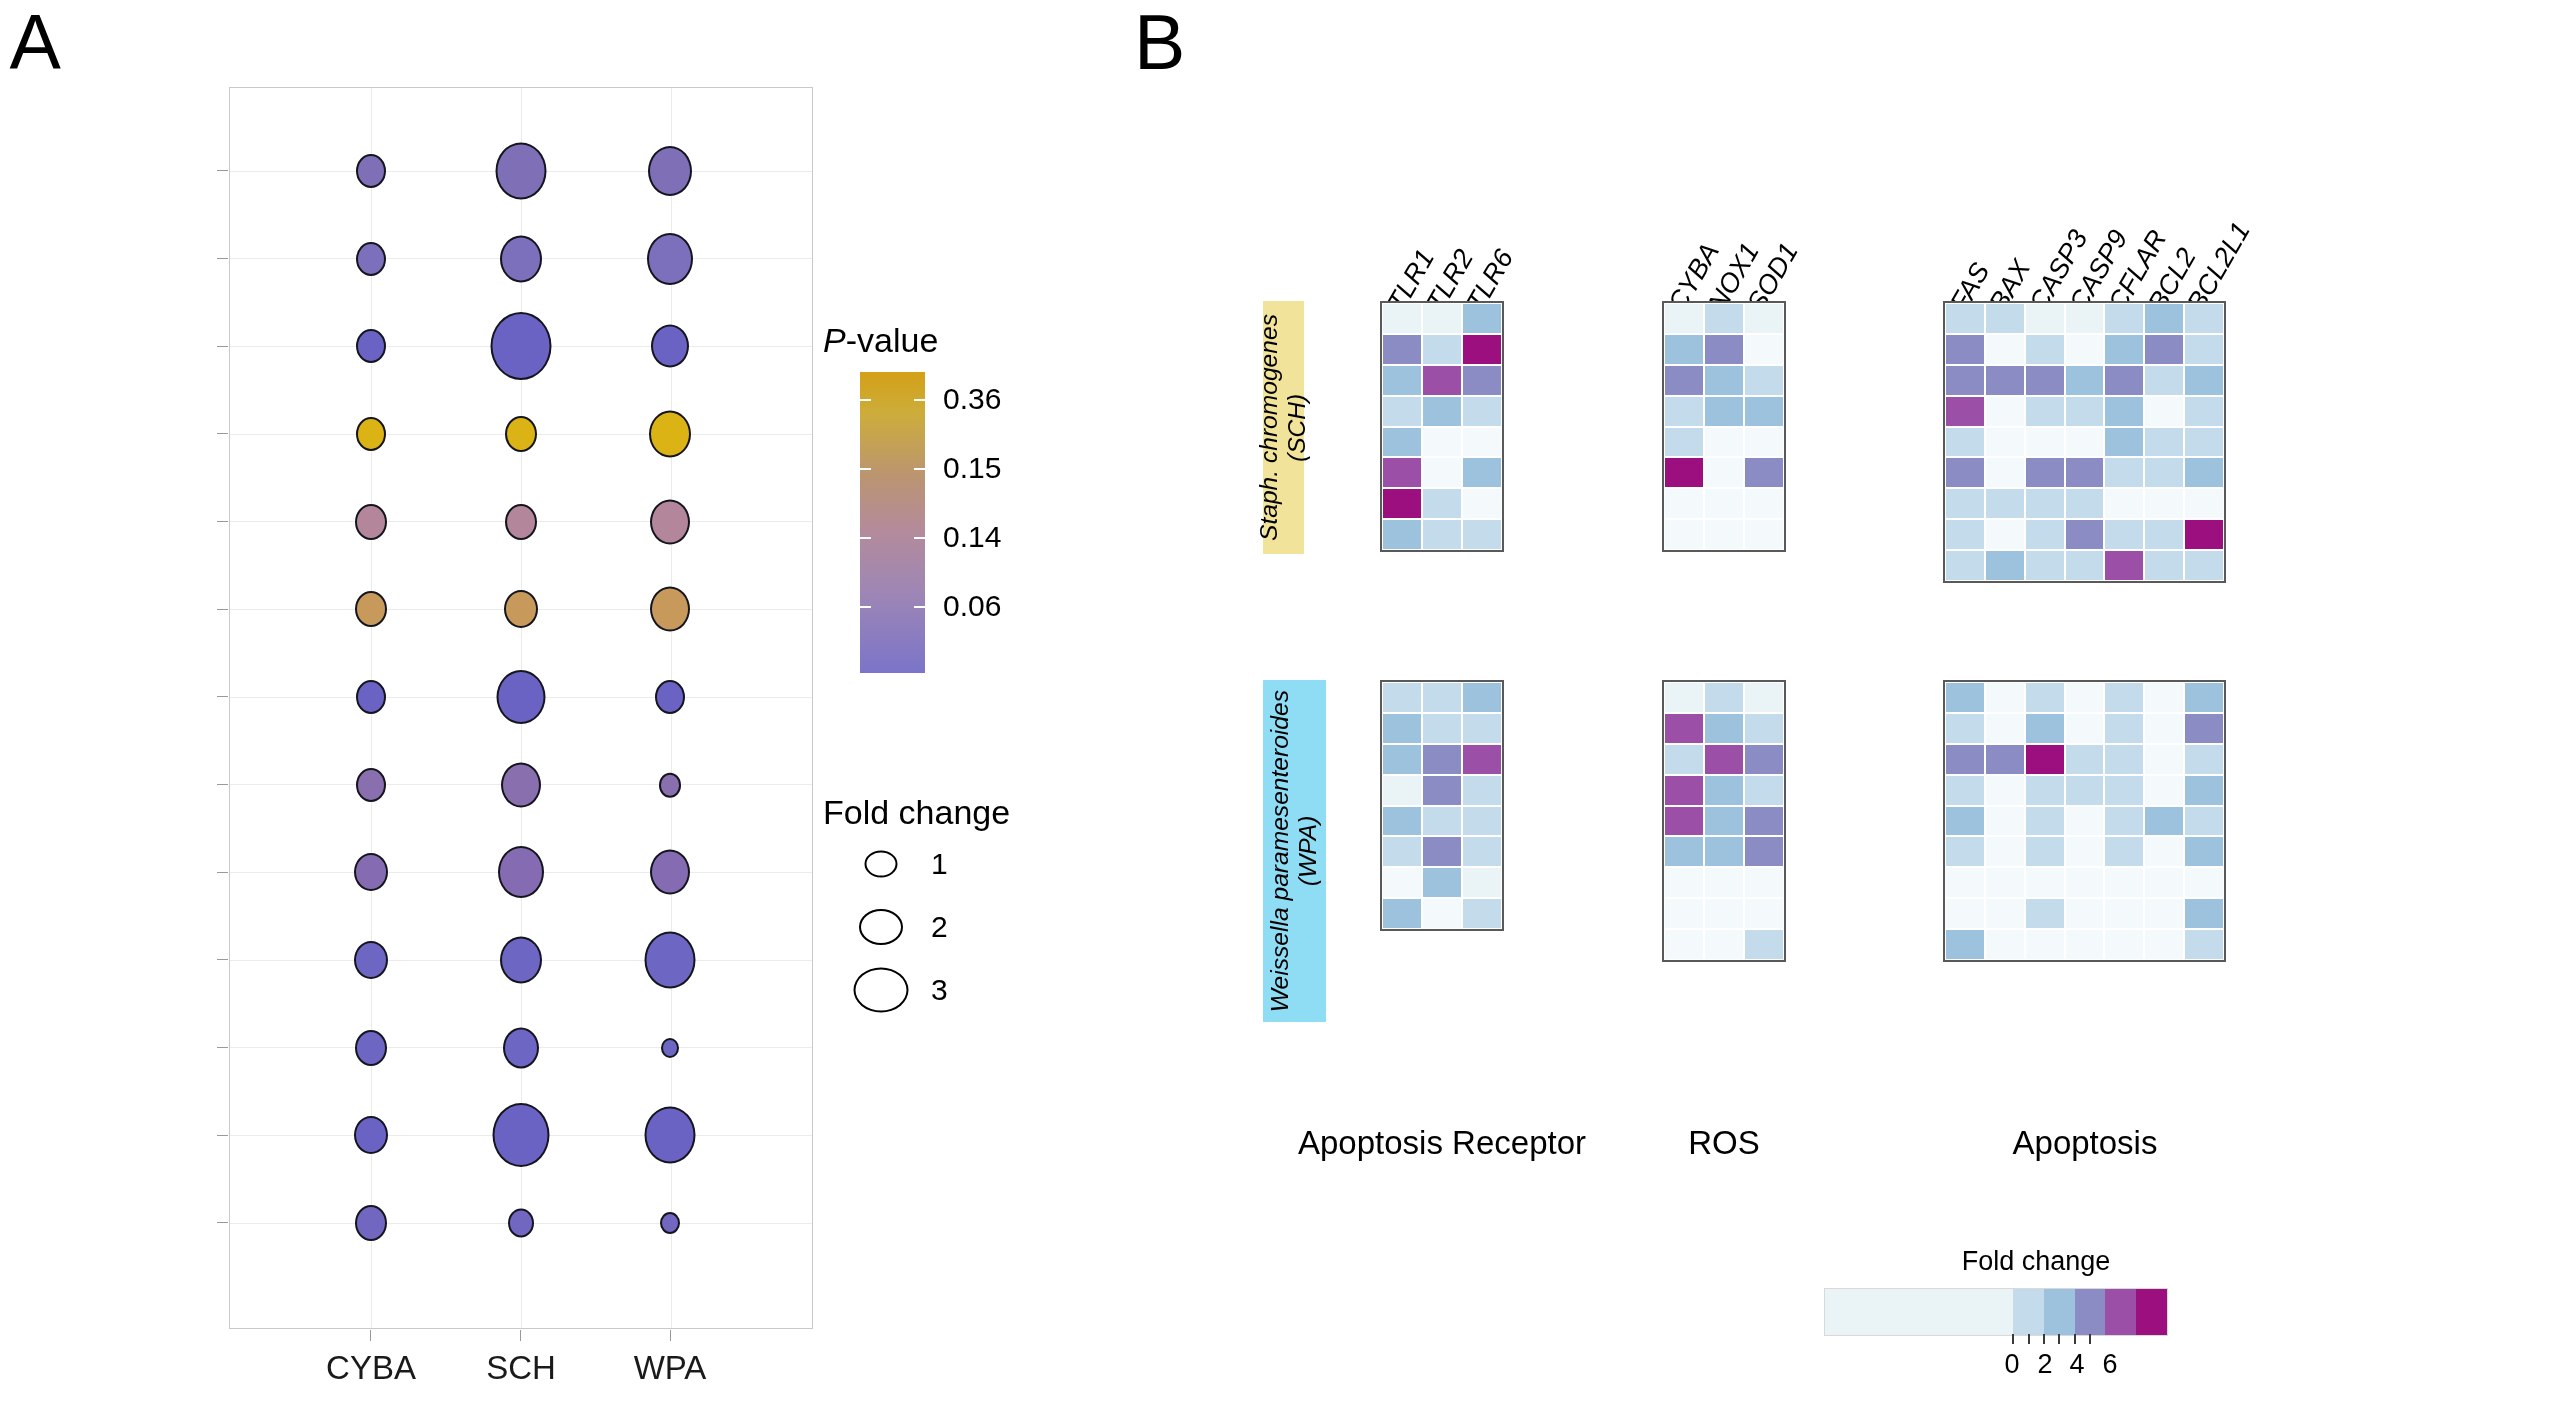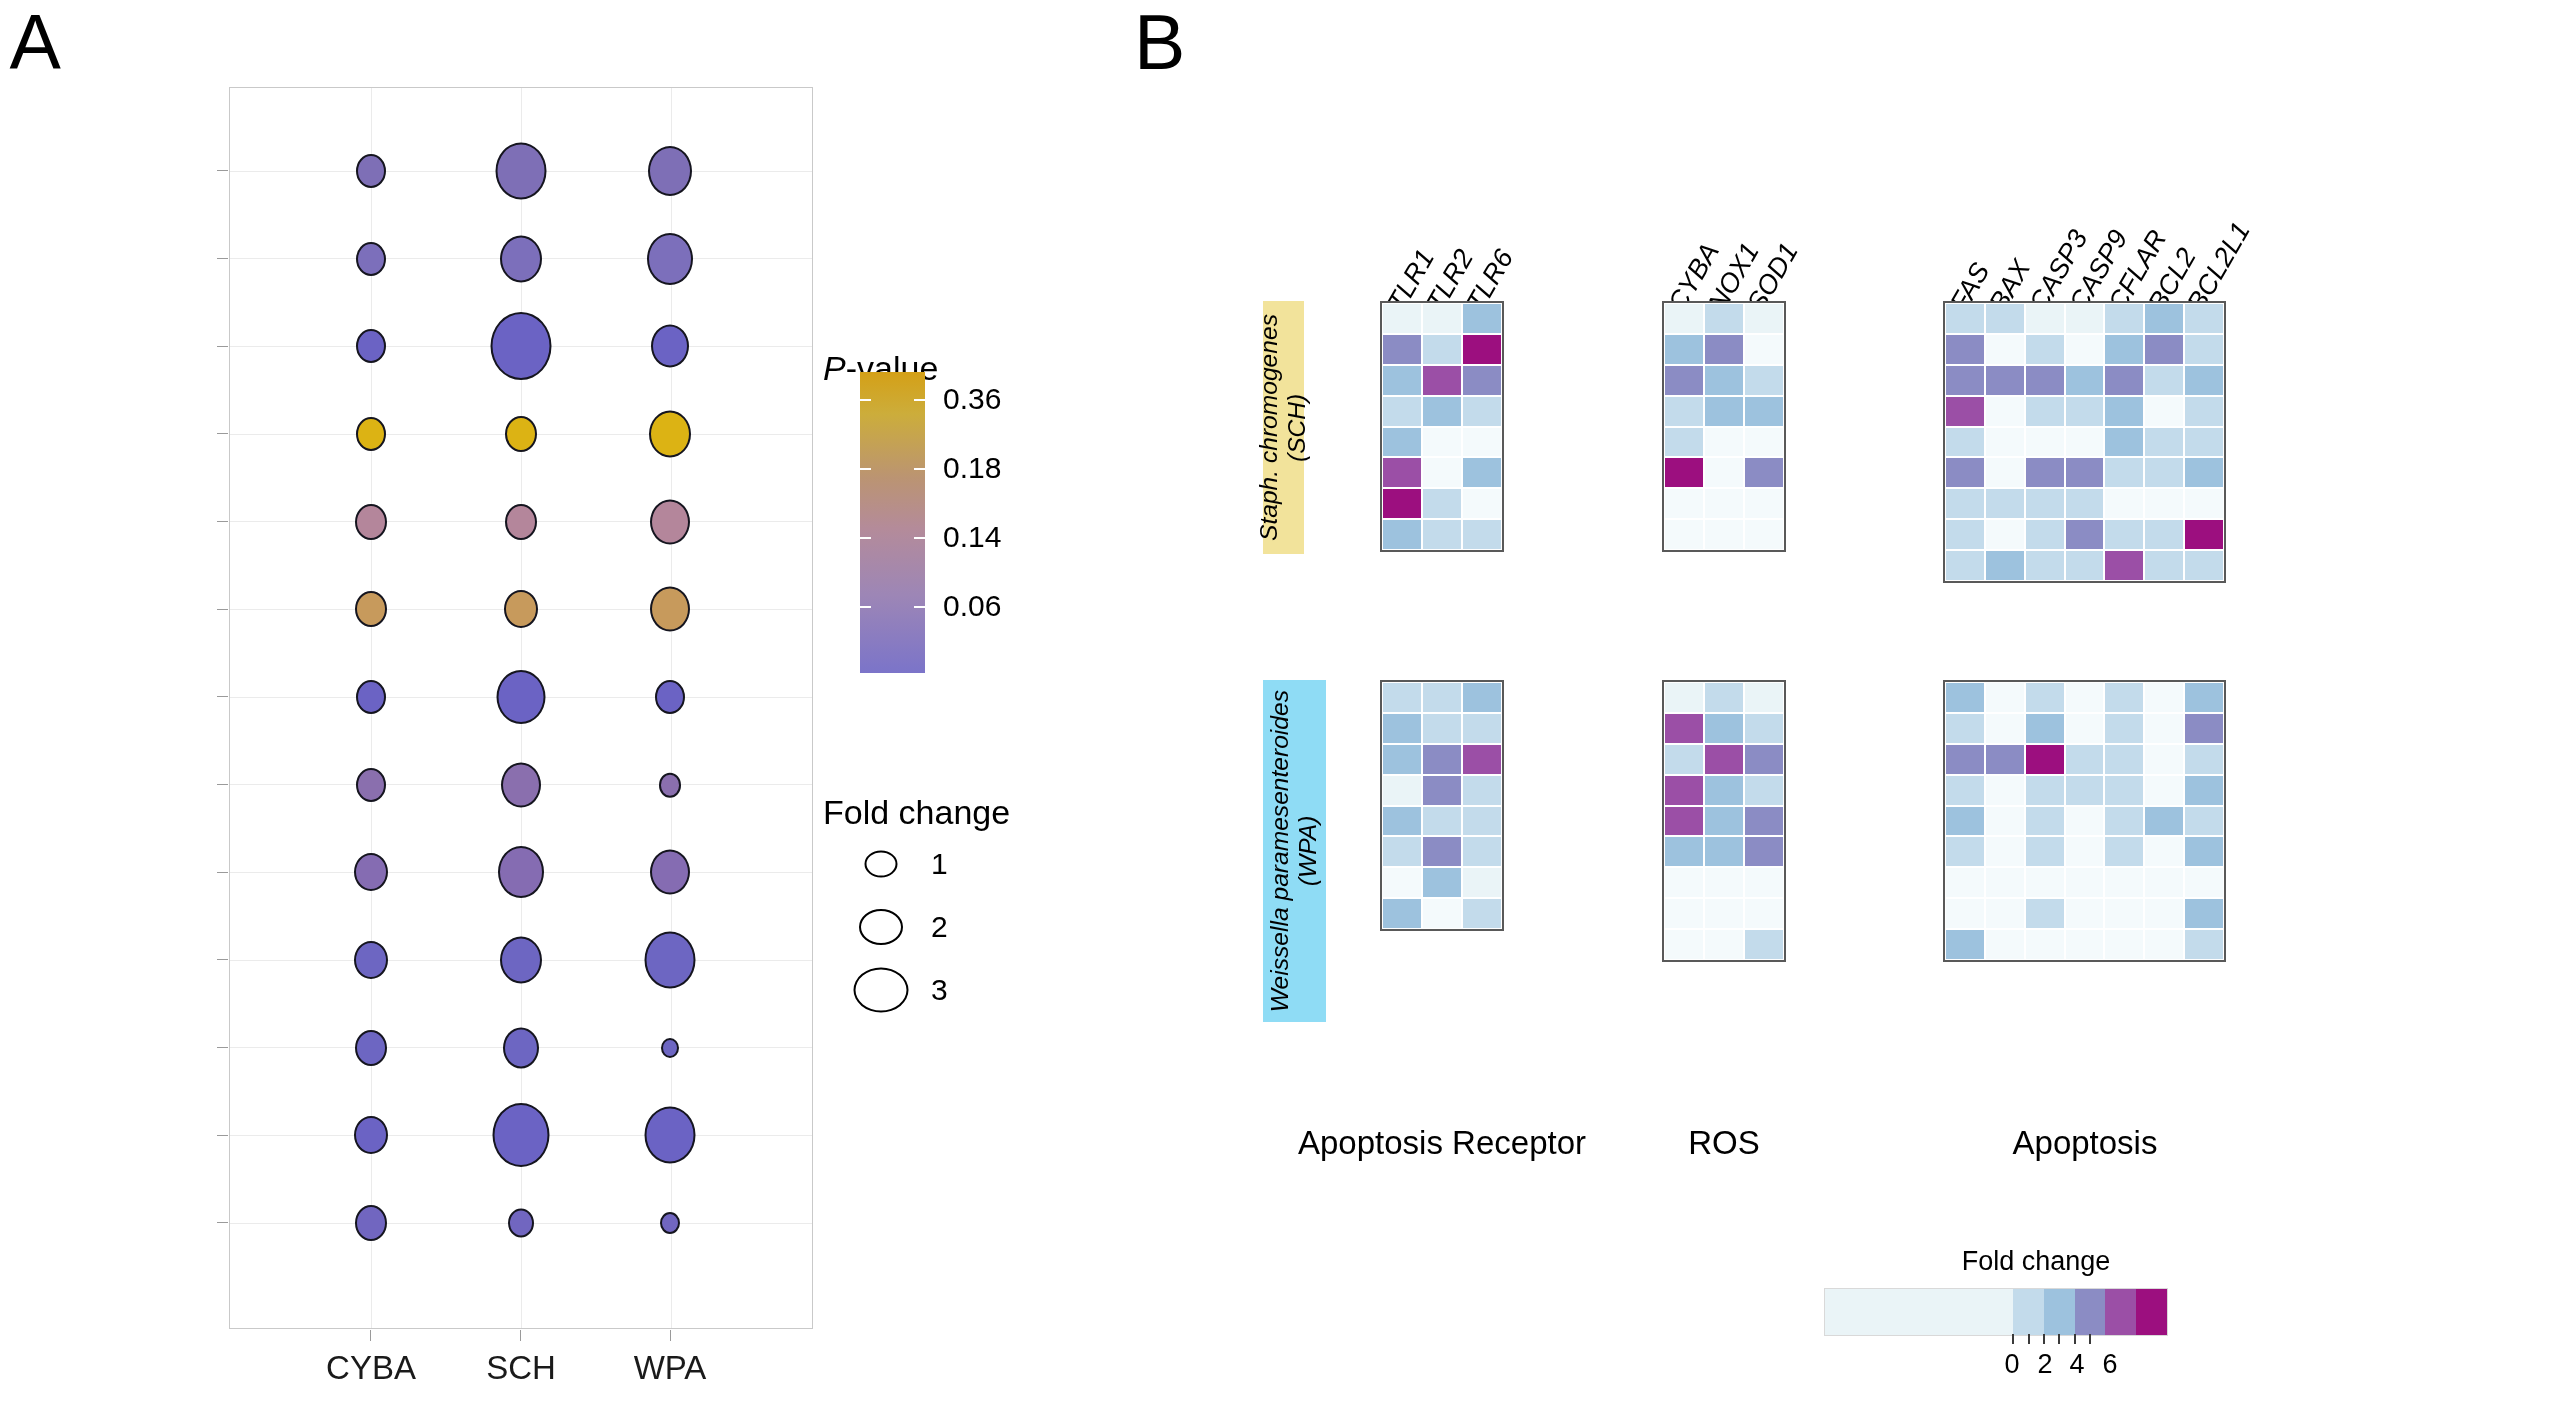--- a/index.html
+++ b/index.html
@@ -11,21 +11,21 @@
   #panelA{position:absolute;left:0;top:0;width:1107px;height:1416px;}
   #dot-plot-frame{position:absolute;left:229px;top:87px;width:584px;height:1242px;border:1.4px solid #c9c9c9;background:#ffffff;box-sizing:border-box;}
   .grid-h{position:absolute;left:0;width:100%;height:1.4px;background:#ebebeb;}
   .grid-v{position:absolute;top:0;height:100%;width:1.4px;background:#ebebeb;}
   .ytick{position:absolute;width:11px;height:1.4px;background:#9a9a9a;}
   .xtick{position:absolute;width:1.4px;height:11px;background:#9a9a9a;}
   .xlab{position:absolute;top:1349px;transform:translateX(-50%);font-size:33px;color:#1a1a1a;white-space:nowrap;}
   .dot{position:absolute;border-radius:50%;border:2px solid #15151f;box-sizing:border-box;transform:translate(-50%,-50%);}
 
   
-  #pval-legend{position:absolute;left:823px;top:321px;margin-top:28px;}
+  #pval-legend{position:absolute;left:823px;top:321px;}
   #pval-title{font-size:34px;color:#000;white-space:nowrap;}
   #pval-title i{font-style:italic;}
   #pval-bar{position:absolute;left:860px;top:372px;width:65px;height:301px;
     background:linear-gradient(to bottom,#d4a017 0%,#ccad3b 14%,#bb9472 35%,#b48b9a 52%,#9d86b6 74%,#7b74c9 100%);}
   .pval-tick{position:absolute;height:2px;width:11px;background:#ffffff;}
   .pval-lab{position:absolute;left:943px;transform:translateY(-50%);font-size:30px;color:#000;}
   #fc-legend{position:absolute;left:823px;top:793px;}
   #fc-title{font-size:34px;color:#000;white-space:nowrap;}
   .fc-circ{position:absolute;border:2px solid #000;border-radius:50%;background:#fff;box-sizing:border-box;transform:translate(-50%,-50%);}
   .fc-lab{position:absolute;left:931px;transform:translateY(-50%);font-size:30px;color:#000;}
@@ -141,21 +141,21 @@
       <i>P</i><span>-value</span>
     </div>
   </div>
   <div id="pval-bar"></div>
   <div id="pval-ticks">
       <div class="pval-tick" style="left: 860px; top: 399px;"></div>
       <div class="pval-tick" style="left: 914px; top: 399px;"></div>
       <div class="pval-lab" style="top: 399px;">0.36</div>
       <div class="pval-tick" style="left: 860px; top: 468px;"></div>
       <div class="pval-tick" style="left: 914px; top: 468px;"></div>
-      <div class="pval-lab" style="top: 468px;">0.18</div>
+      <div class="pval-lab" style="top: 468px;">0.15</div>
       <div class="pval-tick" style="left: 860px; top: 537px;"></div>
       <div class="pval-tick" style="left: 914px; top: 537px;"></div>
       <div class="pval-lab" style="top: 537px;">0.14</div>
       <div class="pval-tick" style="left: 860px; top: 606px;"></div>
       <div class="pval-tick" style="left: 914px; top: 606px;"></div>
       <div class="pval-lab" style="top: 606px;">0.06</div>
     </div>
 
   <div id="fc-legend">
     <div id="fc-title">Fold change</div>

